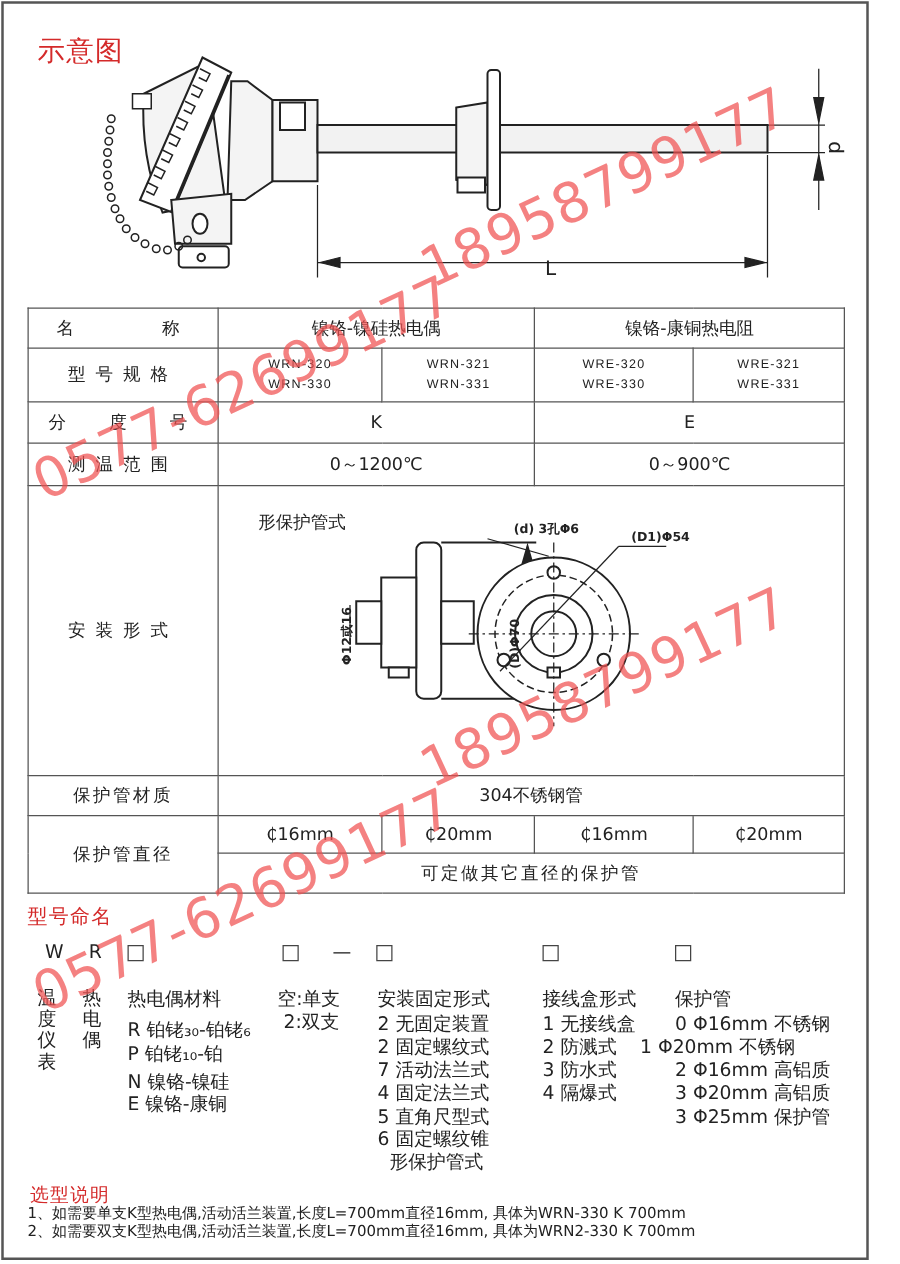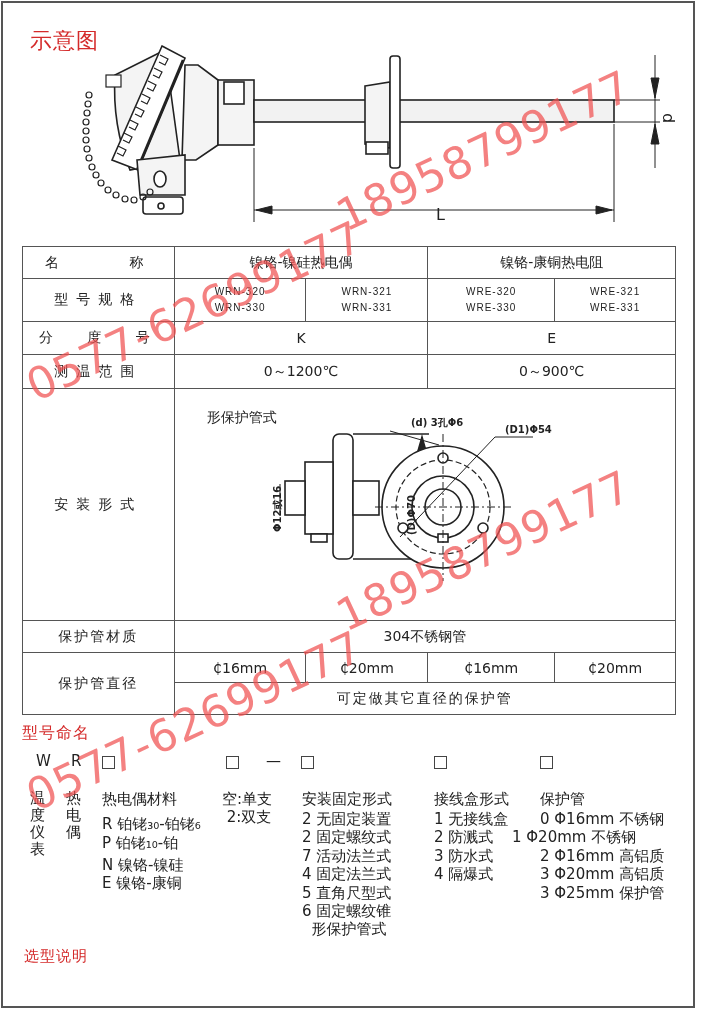--- a/index.html
+++ b/index.html
@@ -228,18 +228,20 @@
   <span class="nm" style="left:540px;top:790px">保护管</span>
   <span class="nm" style="left:540px;top:810px">0 Φ16mm 不锈钢</span>
   <span class="nm" style="left:512px;top:828px">1 Φ20mm 不锈钢</span>
   <span class="nm" style="left:540px;top:847px">2 Φ16mm 高铝质</span>
   <span class="nm" style="left:540px;top:865px">3 Φ20mm 高铝质</span>
   <span class="nm" style="left:540px;top:884px">3 Φ25mm 保护管</span>
 </div>
 
 <div class="red-title" style="left:24px;top:947px;font-size:15px;">选型说明</div>
 <div class="notes">
+  <div>1、如需要单支K型热电偶,活动活兰装置,长度L=700mm直径16mm, 具体为WRN-330 K 700mm</div>
+  <div>2、如需要双支K型热电偶,活动活兰装置,长度L=700mm直径16mm, 具体为WRN2-330 K 700mm</div>
 </div>
 
 <div class="watermark" style="left:40px;top:360px;transform:rotate(-25deg);">0577-62699177</div>
 <div class="watermark" style="left:350px;top:190px;transform:rotate(-25deg);">18958799177</div>
 <div class="watermark" style="left:350px;top:590px;transform:rotate(-25deg);">18958799177</div>
 <div class="watermark" style="left:40px;top:770px;transform:rotate(-25deg);">0577-62699177</div>
 
 </body></html>

